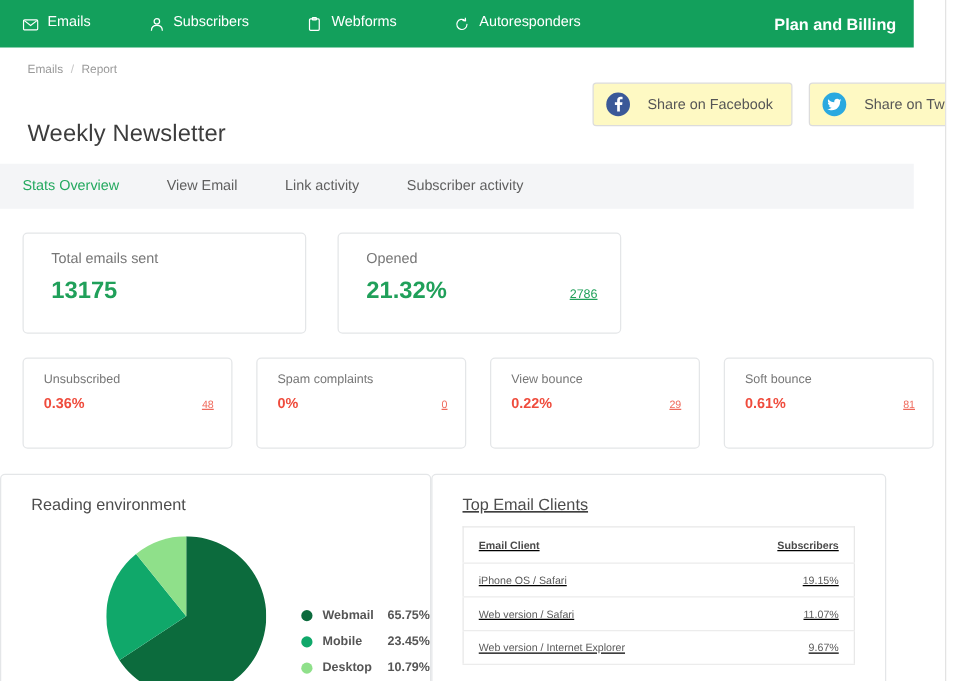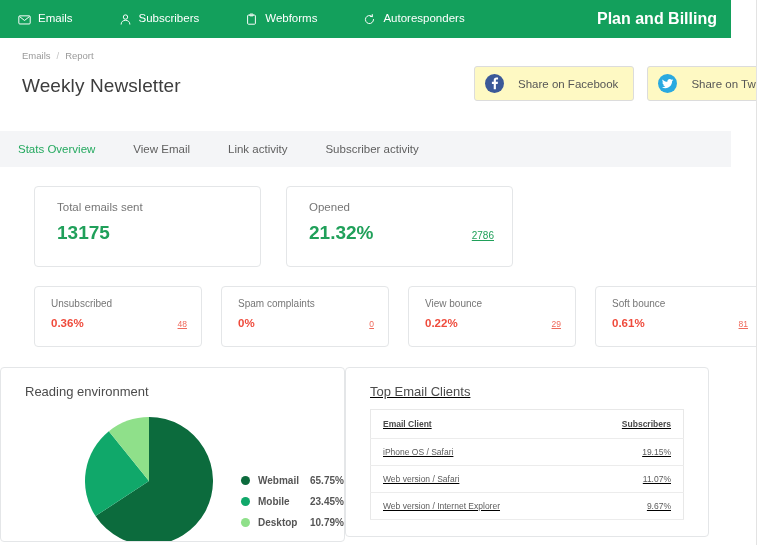--- a/index.html
+++ b/index.html
@@ -47,42 +47,42 @@
     cursor: pointer;
     white-space: nowrap;
   }
   .nav-item .nav-label { line-height: 1; }
   .nav-icon { width: 13px; height: 13px; display: block; flex: 0 0 13px; }
   .nav-icon svg { display: block; width: 13px; height: 13px; }
   #plan-billing {
     margin-left: auto;
     margin-right: 0;
     color: #ffffff;
-    font-size: 16px;
+    font-size: 13px;
     font-weight: bold;
     cursor: pointer;
     white-space: nowrap;
     text-align: center;
   }
 
   
   #crumb-row {
     padding: 12px 0 0 22px;
     font-size: 9.5px;
     color: #9a9a9a;
     display: flex;
     align-items: center;
     gap: 6px;
   }
   #crumb-row .crumb { color: #9a9a9a; cursor: pointer; }
   #crumb-row .crumb-sep { color: #c4c4c4; }
 
   #title-row {
     display: flex;
-    align-items: flex-start;
+    align-items: flex-end;
     padding: 10px 0 0 22px;
     height: 58px;
   }
   #page-title {
     font-size: 19px;
     color: #3d3d3d;
     font-weight: normal;
     letter-spacing: 0.1px;
     padding-top: 4px;
   }
@@ -131,42 +131,42 @@
   .tab {
     font-size: 11.5px;
     color: #5f5f5f;
     margin-right: 38px;
     cursor: pointer;
     white-space: nowrap;
   }
   .tab.active { color: #24a95f; }
 
   
-  #cards-area { padding: 0 0 0 16px; }
+  #cards-area { padding: 0 0 0 0; }
   .card-row {
     display: flex;
     padding-left: 18px;
   }
   #row-big { margin-top: 19px; gap: 25px; }
   #row-small { margin-top: 19px; gap: 19px; }
 
   .card {
     background: #ffffff;
     border: 1px solid #e4e6e8;
     border-radius: 4px;
     flex: 0 0 auto;
   }
   .card-big {
     width: 227px;
     height: 81px;
     padding: 14px 18px 0 22px;
   }
   .card-small {
     width: 168px;
-    height: 61px;
+    height: 73px;
     padding: 11px 14px 0 16px;
   }
   .card-label {
     font-size: 11.5px;
     color: #767676;
     margin-bottom: 9px;
     white-space: nowrap;
   }
   .card-small .card-label { font-size: 10px; margin-bottom: 8px; }
   .card-value-row {

